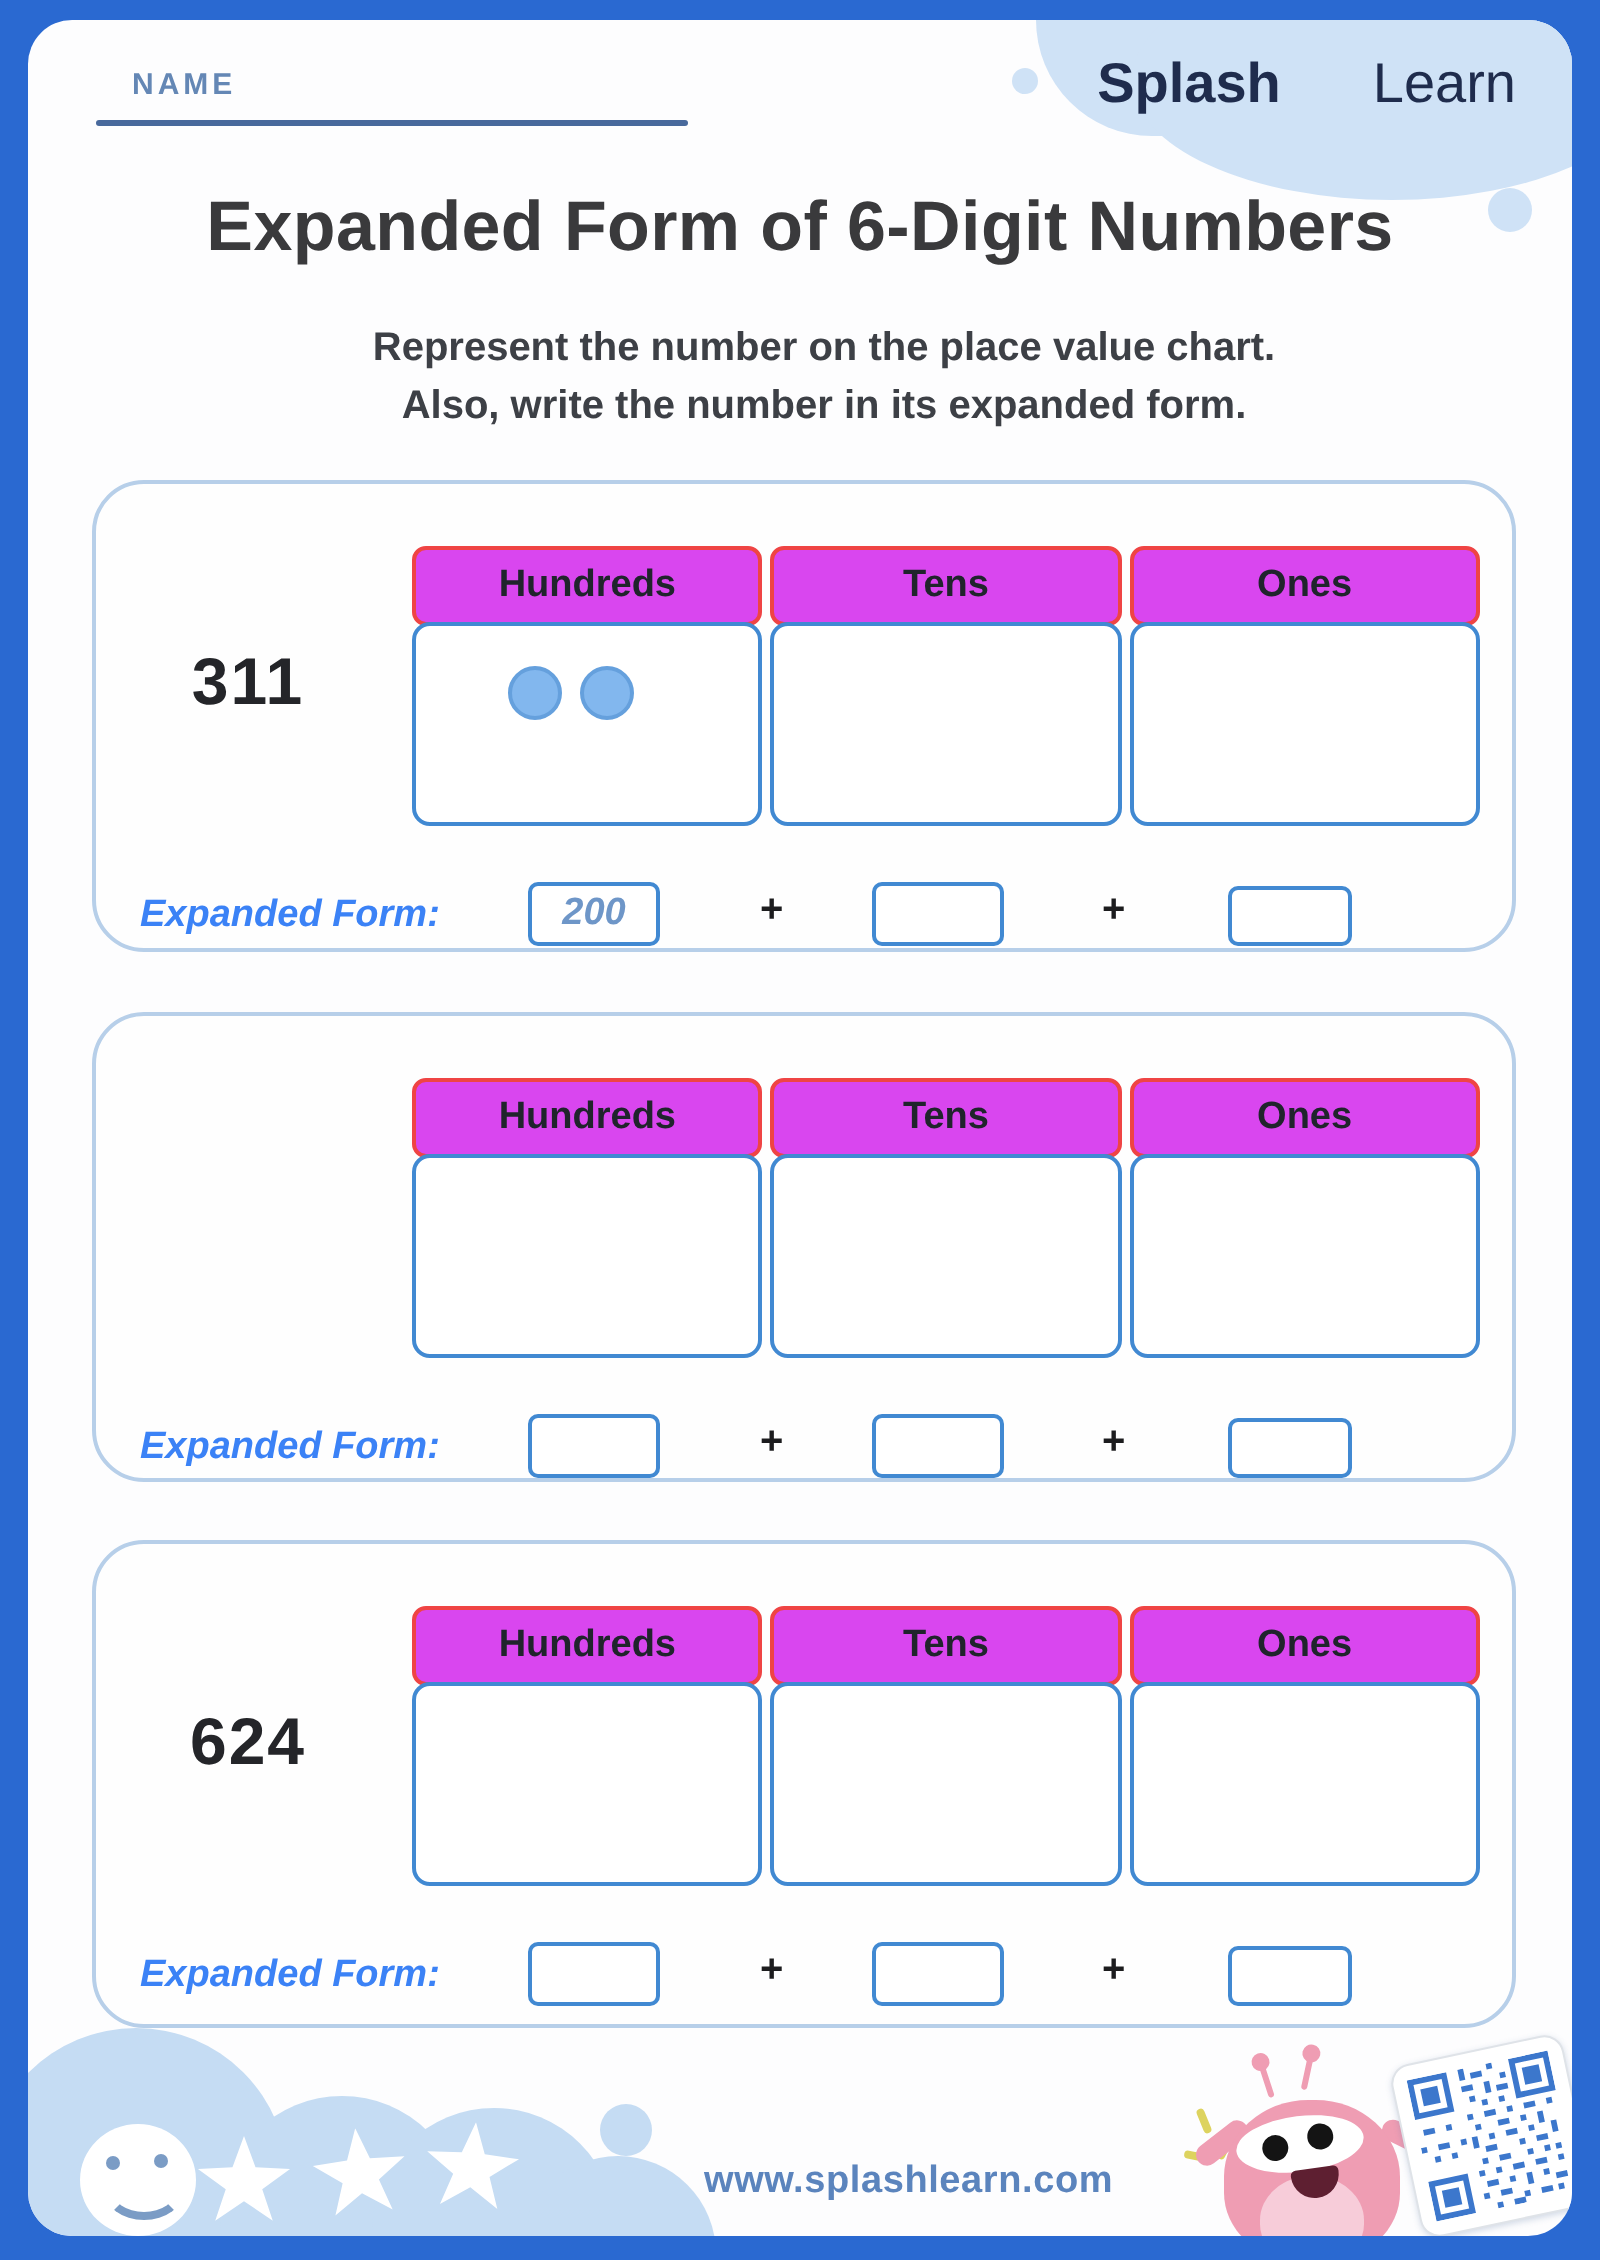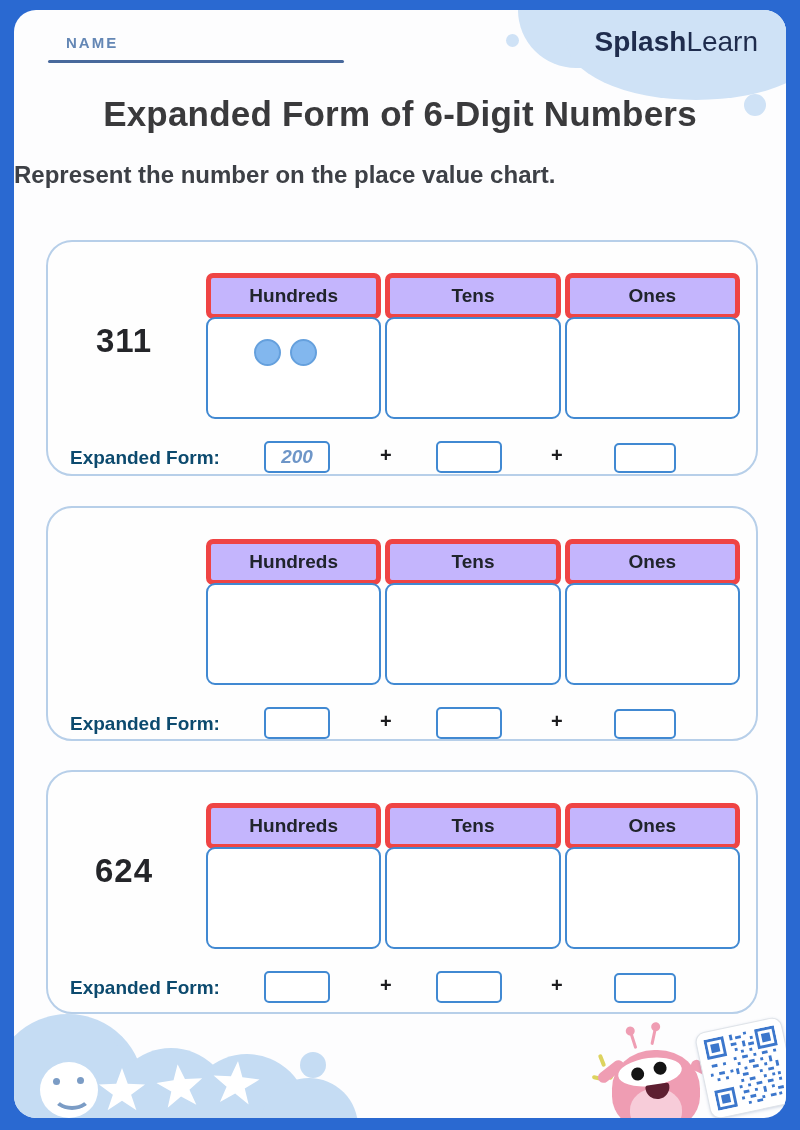--- a/index.html
+++ b/index.html
@@ -26,45 +26,45 @@
     border-radius: 50%; background: #cfe2f6; }
   .dot-accent-2 { position: absolute; left: 730px; top: 84px; width: 22px; height: 22px;
     border-radius: 50%; background: #cfe2f6; }
   
   .name-label { position: absolute; left: 52px; top: 24px; font-size: 15px; font-weight: bold;
     letter-spacing: 2px; color: #6487b5; }
   .name-line { position: absolute; left: 34px; top: 50px; width: 296px; height: 3px;
     background: #48699c; border-radius: 2px; }
   .logo { position: absolute; right: 28px; top: 16px; font-size: 28px; color: #1f2c4d; z-index: 2; }
   .logo-bold { font-weight: 800; }
-  .logo-light { font-weight: 400; }
+  .logo-light { font-weight: 400; margin-left: 46px; }
   .title { position: absolute; left: 0; top: 84px; width: 100%; text-align: center;
     font-size: 35px; font-weight: 800; color: #3a3a3c; letter-spacing: 0.2px; }
-  .instructions { position: absolute; left: 0; top: 150px; width: 100%; text-align: left;
-    font-size: 24px; font-weight: bold; color: #3d4046; line-height: 29px; }
+  .instructions { position: absolute; left: 12px; top: 150px; width: 100%; text-align: center;
+    font-size: 20px; font-weight: bold; color: #3d4046; line-height: 29px; }
   
   .card { position: absolute; left: 32px; width: 708px;
     border: 2px solid #b7cfe9; border-radius: 26px; background: #fefefe; }
   .card-1 { top: 230px; height: 232px; }
   .card-2 { top: 496px; height: 231px; }
   .card-3 { top: 760px; height: 240px; }
   .num { position: absolute; left: 18px; top: 80px; width: 116px; text-align: center;
     font-size: 33px; font-weight: bold; color: #242529; letter-spacing: 1px; }
   .pv-table { position: absolute; left: 158px; top: 31px; width: 534px; }
   .pv-row { display: flex; gap: 4px; }
-  .pv-head { flex: 1; height: 36px; background: #c4b5fd; border: 5px solid #ef4444;
+  .pv-head { flex: 1; height: 36px; background: #d946ef; border: 2px solid #ef4444;
     border-radius: 7px; display: flex; align-items: center; justify-content: center;
     font-size: 19px; font-weight: bold; color: #20242c; }
   .pv-cells { margin-top: -2px; }
   .pv-cell { flex: 1; height: 102px; background: #ffffff; border: 2px solid #4189d2;
     border-radius: 9px; padding: 20px 0 0 46px; box-sizing: border-box; }
   .pv-dot { display: inline-block; width: 27px; height: 27px; border-radius: 50%;
     background: #82b7ee; border: 2px solid #65a0dd; box-sizing: border-box; margin-right: 9px; }
   .ef-label { position: absolute; left: 22px; top: 205px; font-size: 19px; font-weight: bold;
-    color: #0c4a6e; }
+    color: #3b82f6; font-style: italic; }
   .ef-box { position: absolute; top: 199px; width: 62px; height: 28px; background: #fff;
     border: 2px solid #4189d2; border-radius: 5px; text-align: center; line-height: 28px;
     font-size: 19px; font-weight: bold; color: #6e96c8; }
   .ef-box.b1 { left: 216px; font-style: italic; }
   .ef-box.b2 { left: 388px; }
   .ef-box.b3 { left: 566px; width: 58px; height: 26px; top: 201px; }
   .ef-plus { position: absolute; top: 202px; font-size: 20px; font-weight: bold; color: #1c1c1e; }
   .ef-plus.p1 { left: 332px; }
   .ef-plus.p2 { left: 503px; }
   
@@ -133,20 +133,21 @@
 
   <div class="name-label">NAME</div>
   <div class="name-line"></div>
   <div class="logo">
     <span class="logo-bold">Splash</span><span class="logo-light">Learn</span>
   </div>
 
   <div class="title">Expanded Form of 6-Digit Numbers</div>
   <div class="instructions">
     <div>Represent the number on the place value chart.</div>
+    <div>Also, write the number in its expanded form.</div>
   </div>
 
   <section class="card card-1">
     <div class="num">311</div>
     <div class="pv-table">
       <div class="pv-row">
         <div class="pv-head">Hundreds</div>
         <div class="pv-head">Tens</div>
         <div class="pv-head">Ones</div>
       </div>
@@ -217,20 +218,21 @@
     <div class="smiley">
       <div class="smiley-eye l"></div>
       <div class="smiley-eye r"></div>
       <div class="smiley-mouth"></div>
     </div>
     <div class="star s1"></div>
     <div class="star s2"></div>
     <div class="star s3"></div>
   </div>
 
+  <div class="footer-url">www.splashlearn.com</div>
 
   <div class="mascot">
     <div class="sparkle sp1"></div>
     <div class="sparkle sp2"></div>
     <div class="sparkle sp3"></div>
     <div class="m-ant al">
         <div class="ball"></div>
       </div>
     <div class="m-ant ar">
         <div class="ball"></div>

